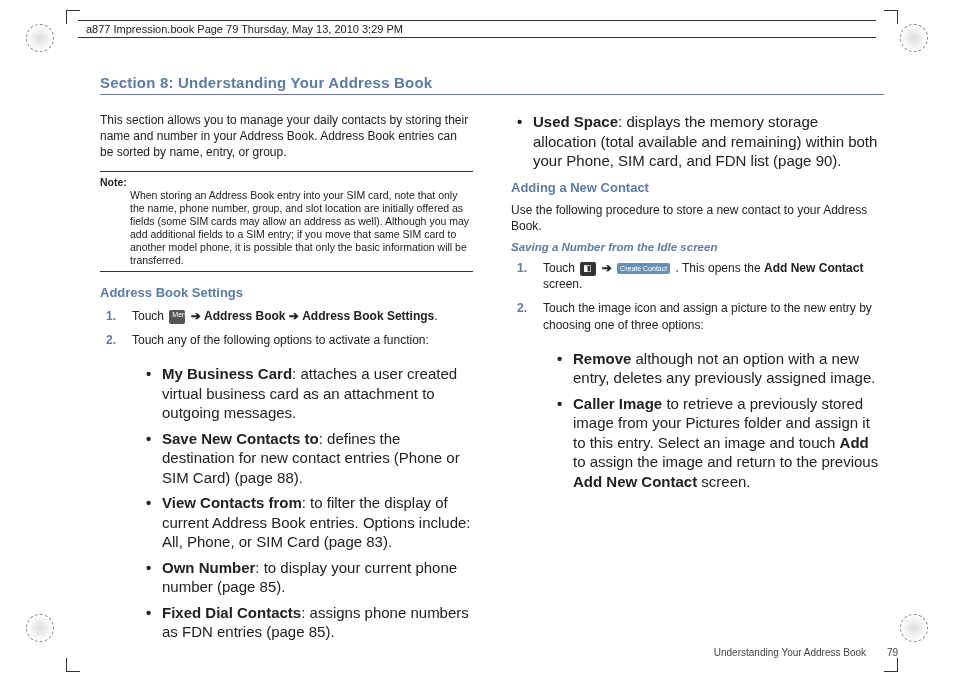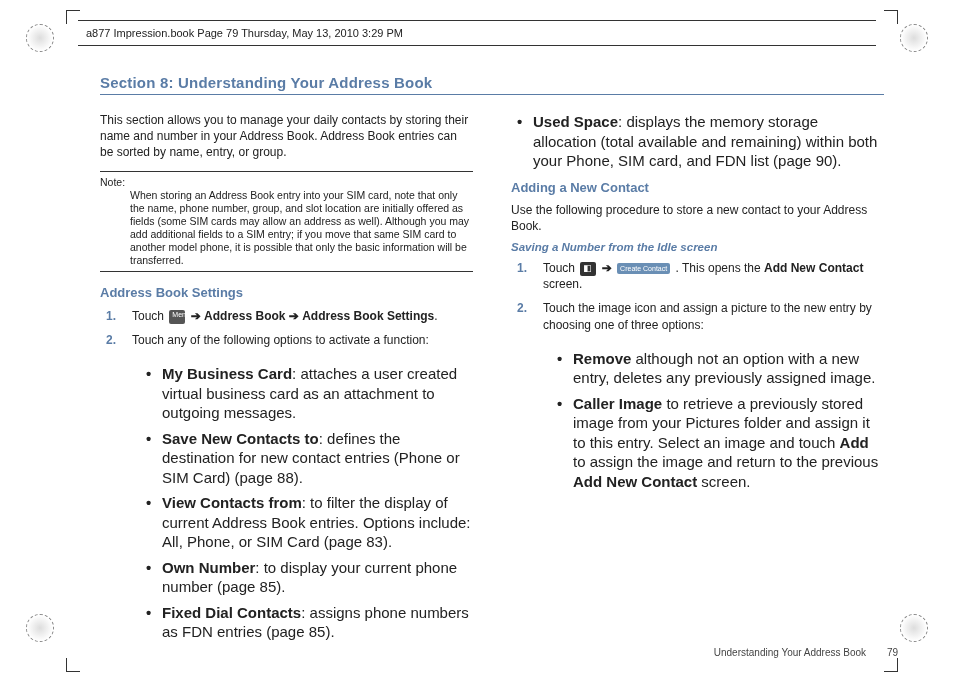--- a/index.html
+++ b/index.html
@@ -22,21 +22,21 @@
   }
   .spiral-top { top: 24px; }
   .spiral-bot { bottom: 40px; }
   .spiral-r { position: absolute; right: 26px; width: 28px; height: 28px; border-radius:50%; border:1px dashed #888; background: radial-gradient(circle at center, #ddd 0%, #fff 70%);}
   .spiral-r.top{top:24px;} .spiral-r.bot{bottom:40px;}
   .header-line {
     position: absolute;
     top: 20px; left: 78px; right: 78px;
     border-top: 1px solid #333;
     border-bottom: 1px solid #333;
-    height: 26px;
+    height: 18px;
     font-size: 11px;
     display:flex; align-items:center;
     padding-left:8px;
   }
   .page {
     position: absolute;
     top: 74px;
     left: 100px;
     right: 70px;
     bottom: 60px;
@@ -47,21 +47,21 @@
     font-size: 15px;
     border-bottom: 1.5px solid #5a7ca6;
     padding-bottom: 3px;
     margin-bottom: 17px;
     letter-spacing: 0.2px;
   }
   .columns { display: flex; gap: 38px; }
   .col { flex: 1; font-size: 12px; line-height: 1.35; }
   .intro { margin-bottom: 10px; }
   .note-block { border-top:1px solid #333; border-bottom:1px solid #333; padding:4px 0; margin:8px 0 12px; font-size:10.5px; line-height:1.25;}
-  .note-label{font-weight:normal;}
+  .note-label{font-weight:bold;}
   .note-body{display:block; margin-left:30px;}
   .h1 { color:#5a7ca6; font-weight:bold; font-size:13px; margin:8px 0 6px; }
   .h2 { color:#5a7ca6; font-weight:bold; font-style:italic; font-size:11.5px; margin:6px 0 4px;}
   ol.steps { list-style:none; padding-left:18px; }
   ol.steps > li { margin-bottom:8px; position:relative; padding-left:14px;}
   ol.steps > li .num { position:absolute; left:-12px; font-weight:bold; color:#5a7ca6;}
   ul.bullets { list-style:none; padding-left:26px; margin-top:16px;}
   ul.bullets > li{ position:relative; margin-bottom:6px; padding-left:4px; font-size:15px; line-height:1.3;}
   ul.bullets > li::before{content:"•"; position:absolute; left:-12px; font-weight:bold;}
   .b{font-weight:bold;}

